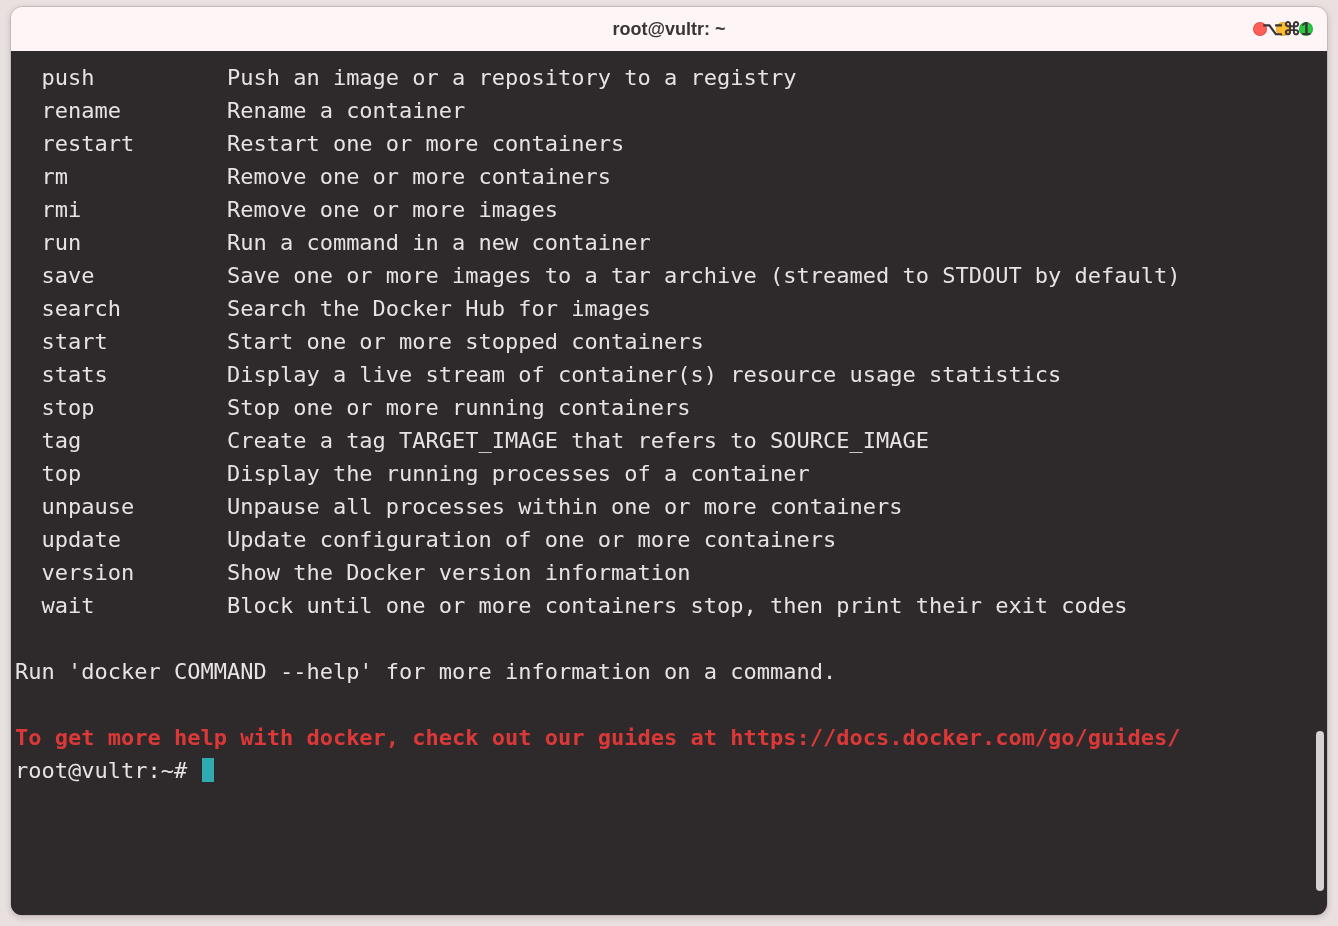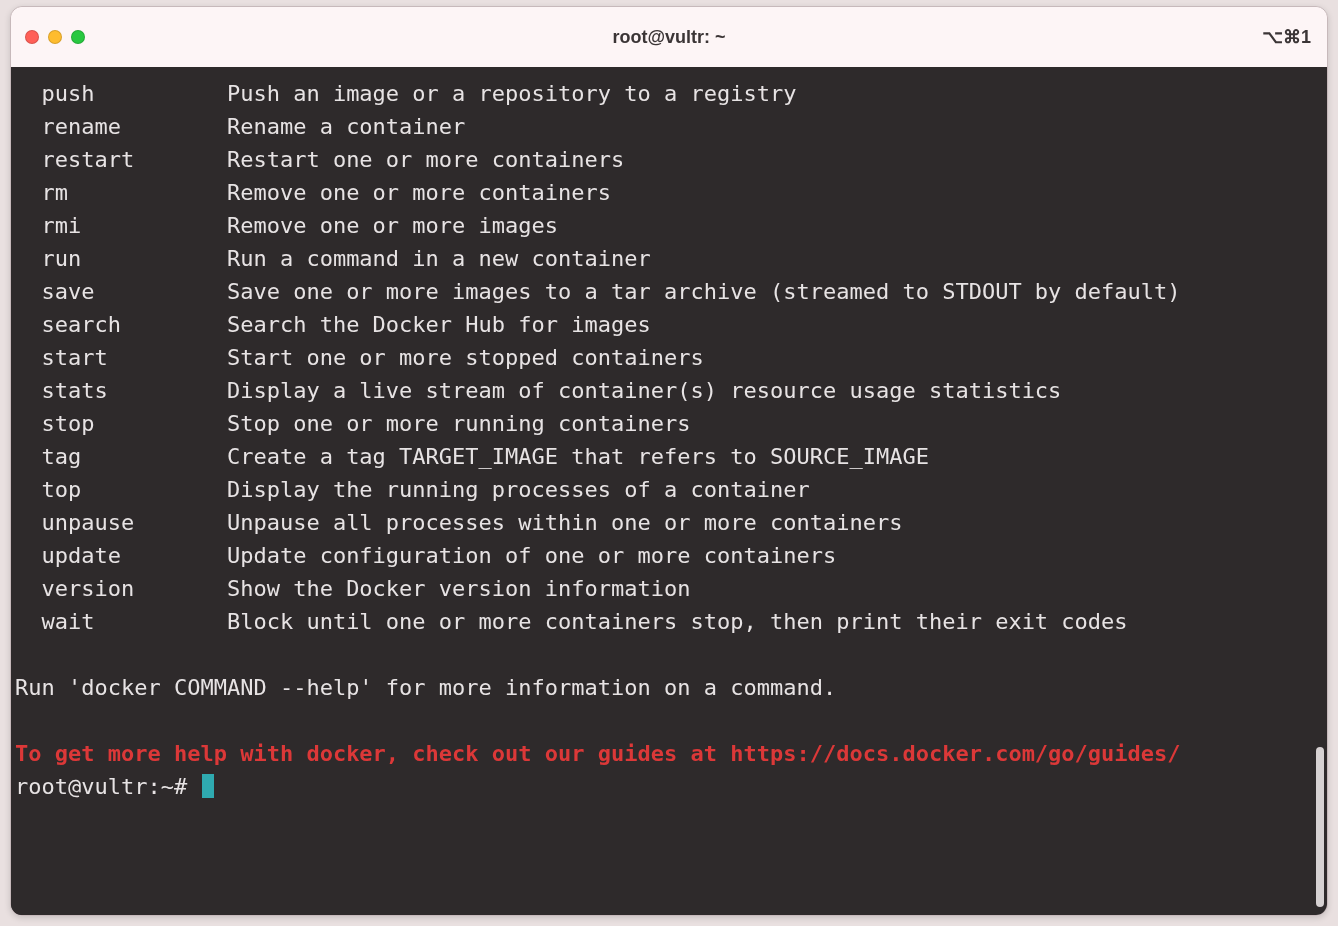--- a/index.html
+++ b/index.html
@@ -11,28 +11,29 @@
     margin: 6px auto;
     border: 1px solid #c7b9bb;
     border-radius: 12px;
     overflow: hidden;
     box-shadow: 0 2px 6px rgba(0,0,0,0.15);
     background: #fdf5f6;
     display: flex;
     flex-direction: column;
   }
   .titlebar {
-    height: 60px;
+    height: 44px;
     background: #fdf5f6;
     display: flex;
     align-items: center;
     position: relative;
     padding: 0 14px;
     border-top-left-radius: 12px;
     border-top-right-radius: 12px;
+    justify-content: flex-end;
   }
   .traffic-lights {
     display: flex;
     gap: 9px;
     align-items: center;
   }
   .tl {
     width: 14px; height: 14px; border-radius: 50%;
     border: 0.5px solid rgba(0,0,0,0.15);
   }

